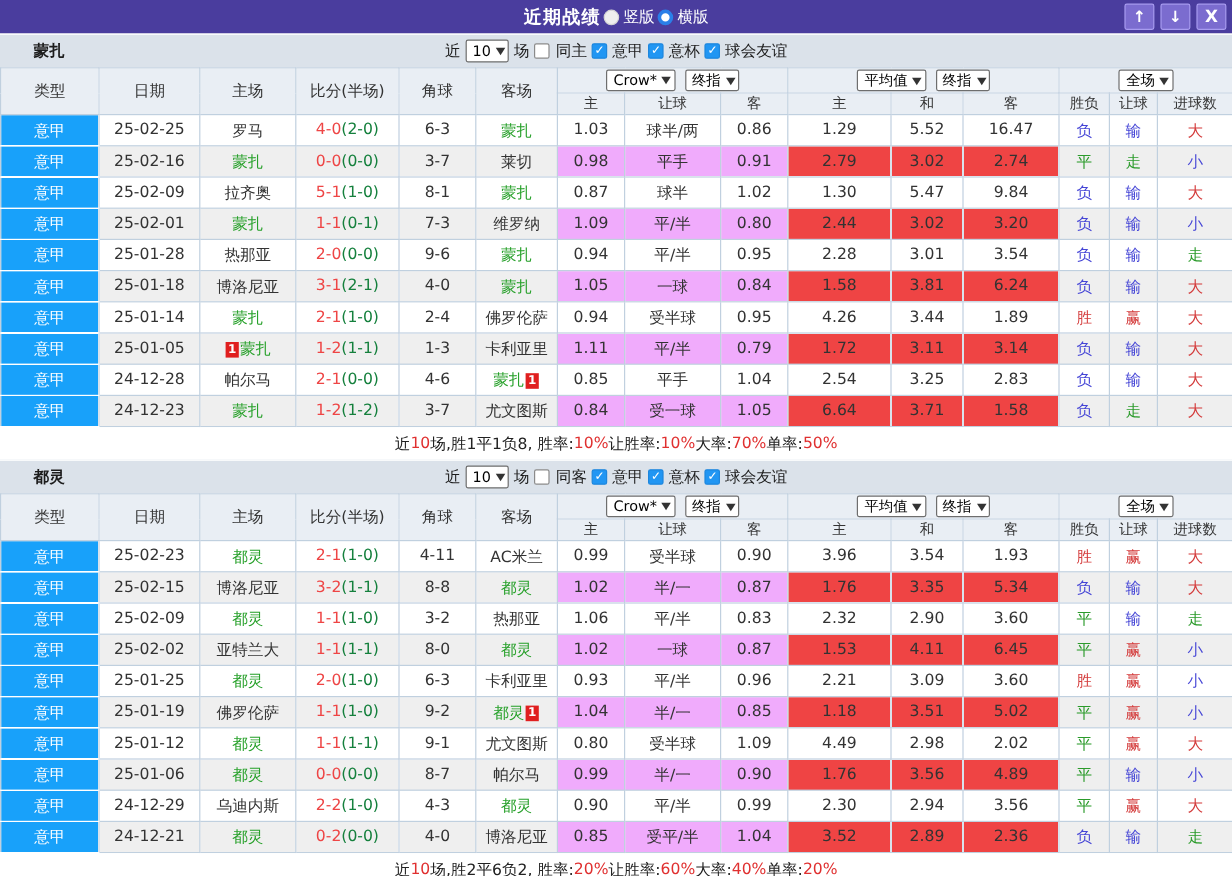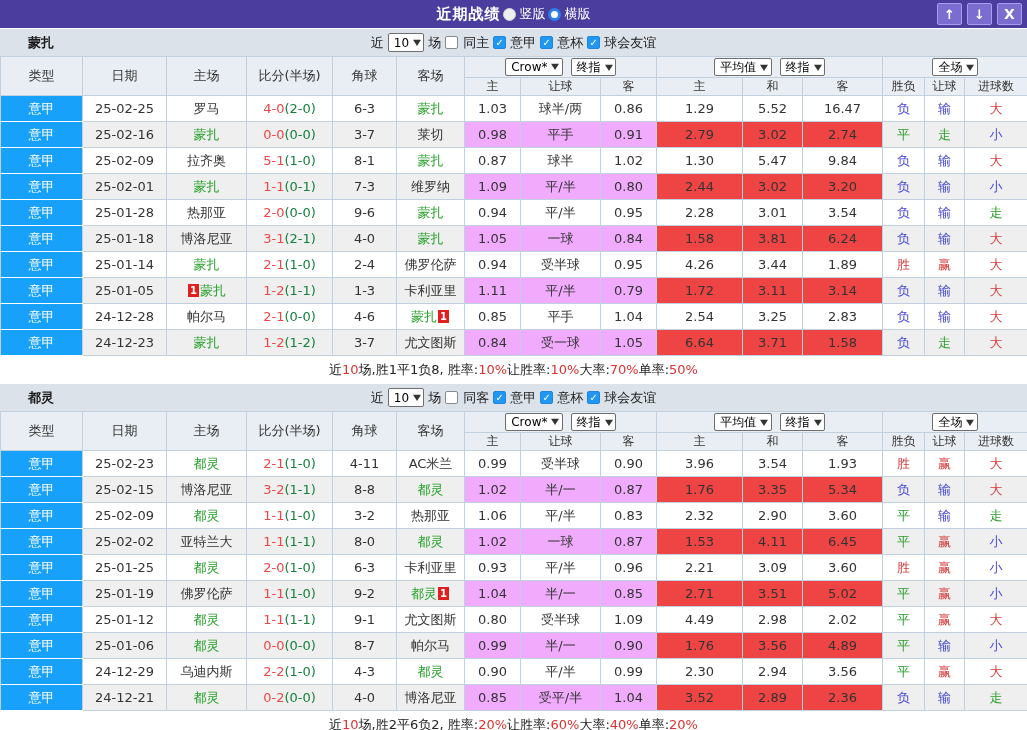--- a/index.html
+++ b/index.html
@@ -548,21 +548,21 @@
       <tr class="even">
         <td class="league">意甲</td>
         <td>25-01-19</td>
         <td><span class="">佛罗伦萨</span></td>
         <td><span class="score">1-1</span><span class="half">(1-0)</span></td>
         <td>9-2</td>
         <td><span class="green">都灵</span><span class="badge">1</span></td>
         <td class="g1">1.04</td>
         <td class="g1">半/一</td>
         <td class="g1">0.85</td>
-        <td class="g2">2.71</td>
+        <td class="g2">1.18</td>
         <td class="g2">3.51</td>
         <td class="g2">5.02</td>
         <td class="res-green">平</td>
         <td class="res-red">赢</td>
         <td class="res-blue">小</td>
       </tr>
       <tr class="odd">
         <td class="league">意甲</td>
         <td>25-01-12</td>
         <td><span class="green">都灵</span></td>

